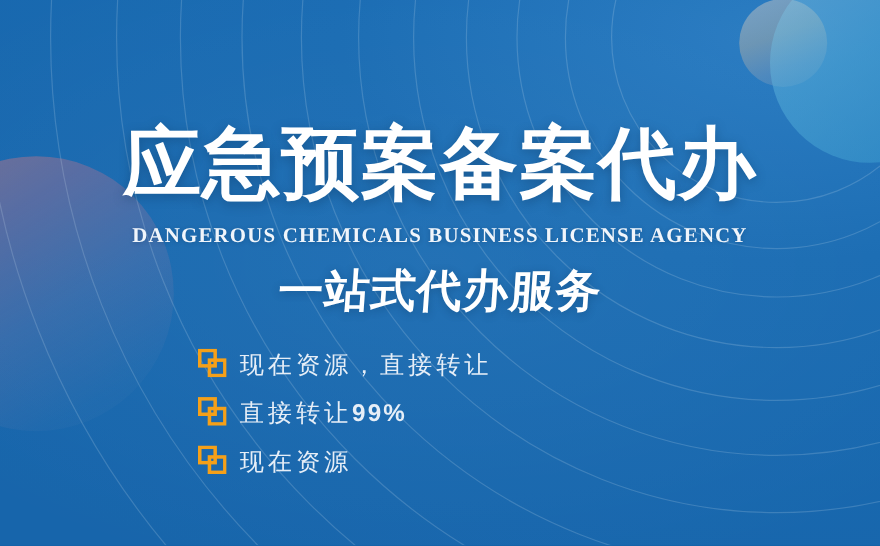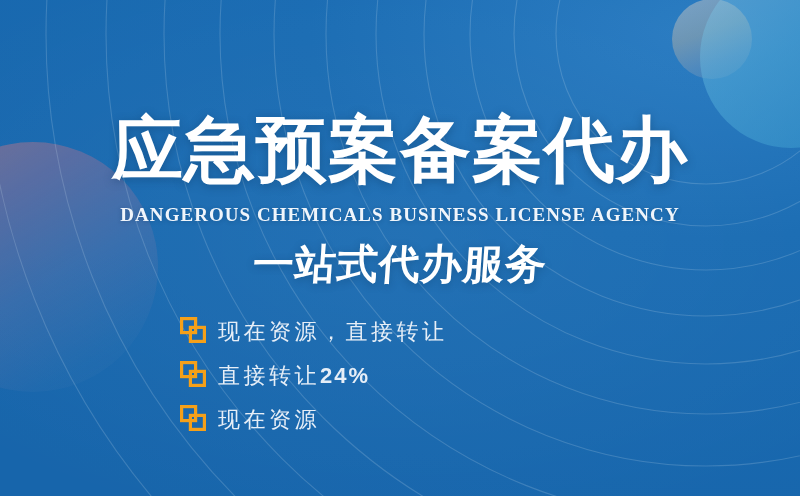--- a/index.html
+++ b/index.html
@@ -179,21 +179,21 @@
           <rect x="10.4" y="10.4" width="14" height="14" fill="none" stroke="#f5a019" stroke-width="3.2"></rect>
         </svg>
         <span class="feature-text">现在资源，直接转让</span>
       </div>
 
       <div class="feature-row">
         <svg class="feature-icon" viewBox="0 0 26 26">
           <rect x="1.6" y="1.6" width="14" height="14" fill="none" stroke="#f5a019" stroke-width="3.2"></rect>
           <rect x="10.4" y="10.4" width="14" height="14" fill="none" stroke="#f5a019" stroke-width="3.2"></rect>
         </svg>
-        <span class="feature-text"><span>直接转让</span><span class="pct">24%</span></span>
+        <span class="feature-text"><span>直接转让</span><span class="pct">99%</span></span>
       </div>
 
       <div class="feature-row">
         <svg class="feature-icon" viewBox="0 0 26 26">
           <rect x="1.6" y="1.6" width="14" height="14" fill="none" stroke="#f5a019" stroke-width="3.2"></rect>
           <rect x="10.4" y="10.4" width="14" height="14" fill="none" stroke="#f5a019" stroke-width="3.2"></rect>
         </svg>
         <span class="feature-text">现在资源</span>
       </div>
 

